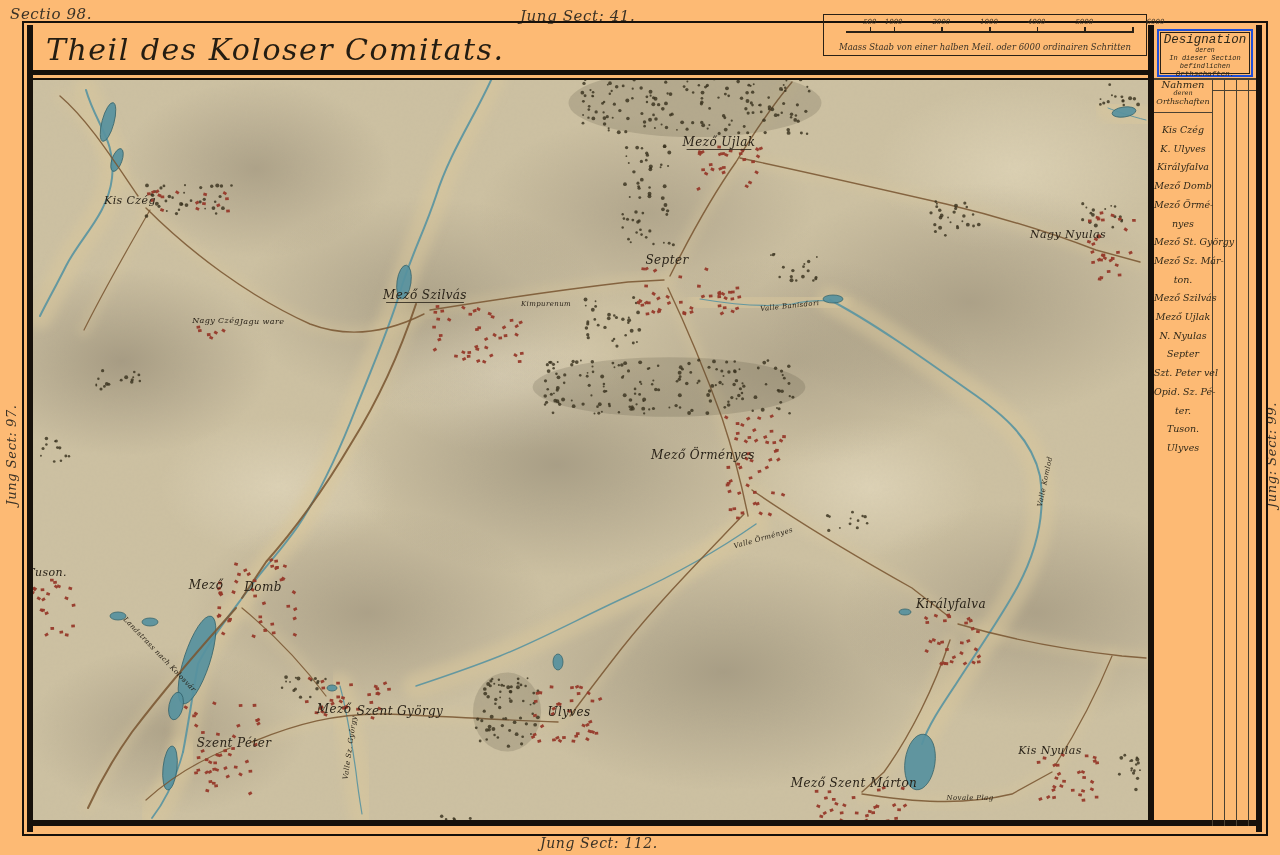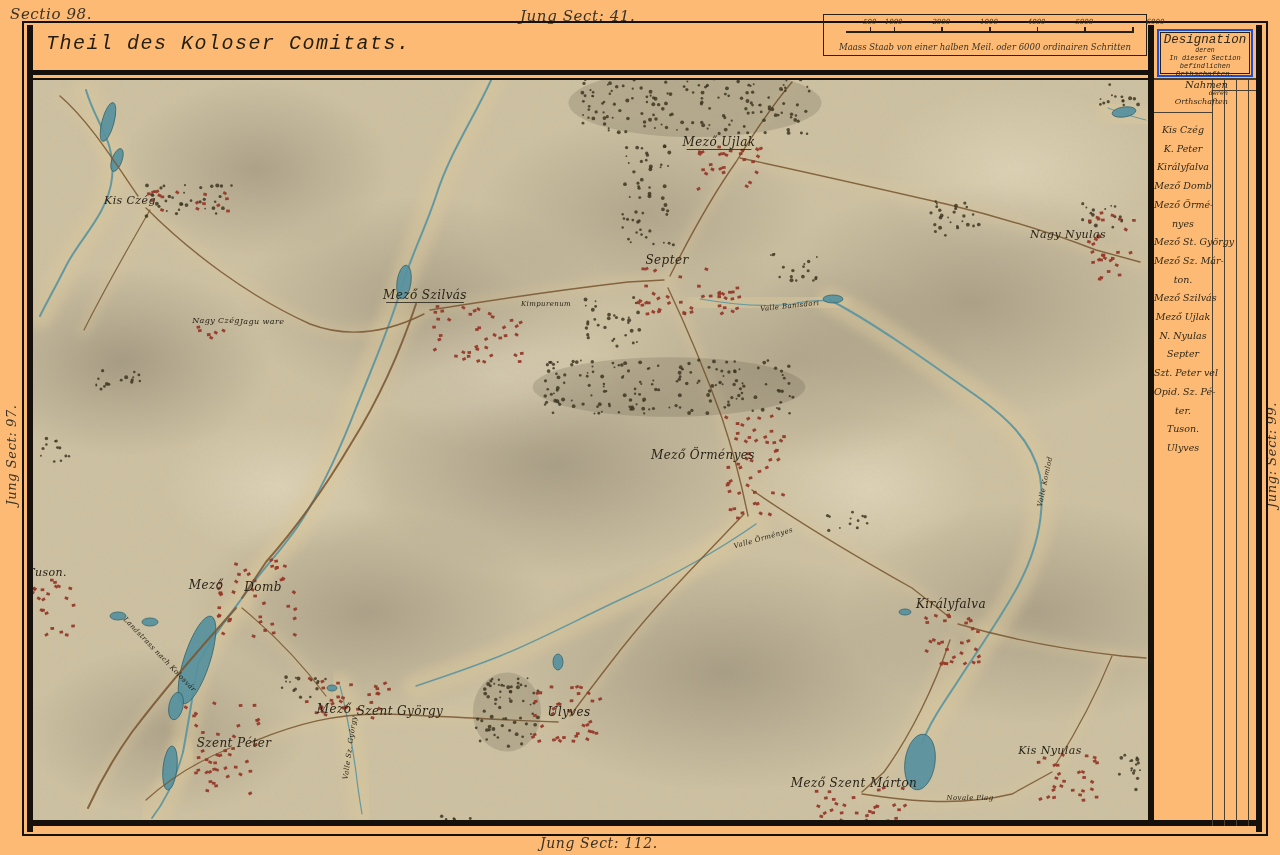--- a/index.html
+++ b/index.html
@@ -9,36 +9,36 @@
   .m-text{position:absolute;font-style:italic;color:#3a3226;letter-spacing:.6px;white-space:nowrap;}
   .m-tl{left:10px;top:5px;font-size:15px;}
   .m-tc{left:520px;top:7px;font-size:15px;}
   .m-bc{left:540px;top:835px;font-size:14px;}
   .m-rot{width:140px;height:16px;text-align:center;font-size:13px;transform:rotate(-90deg);}
   .m-left{left:-58px;top:447px;}
   .m-right{left:1202px;top:447px;}
   
   .frame-line{position:absolute;background:#17110b;}
   
-  .title{position:absolute;left:46px;top:32px;font-size:20px;font-style:italic;letter-spacing:1.5px;color:#241d12;font-family:Liberation Mono, monospace;}
+  .title{position:absolute;left:46px;top:32px;font-size:30px;font-style:italic;letter-spacing:1.5px;color:#241d12;}
   .scale-box{position:absolute;left:823px;top:14px;width:322px;height:40px;border:1.5px solid #2a2116;}
   .scale-line{position:absolute;left:22px;right:14px;top:16px;height:1.5px;background:#2a2116;}
   .scale-line .tick{position:absolute;top:-4px;width:1.5px;height:6px;background:#2a2116;}
   .scale-line .tlab{position:absolute;top:-13px;transform:translateX(-50%);font-size:7px;font-style:italic;color:#3a3226;}
   .scale-caption{position:absolute;left:0;right:0;bottom:3px;text-align:center;font-size:8.5px;font-style:italic;color:#3a3226;}
   
   .sidebar{position:absolute;left:1154px;top:25px;width:102px;height:801px;}
   .desig-box{position:absolute;left:3px;top:4px;right:3px;height:44px;border:2px solid #1d4ed8;font-family:Liberation Mono, monospace;}
   .desig-inner{position:absolute;inset:1px;border:1px solid #2a2116;text-align:center;font-style:italic;color:#2f2819;}
   .desig-l1{font-size:12.5px;line-height:13px;margin-top:1px;}
   .desig-l2{font-size:6.5px;line-height:7px;}
   .desig-l3{font-size:7px;line-height:8px;}
   .desig-l4{font-size:7.5px;line-height:8px;}
   .sb-line{position:absolute;background:#4a4132;}
-  .names-hdr{position:absolute;left:0;top:54px;width:58px;text-align:right;font-style:italic;color:#2f2819;margin-left:16px;}
+  .names-hdr{position:absolute;left:0;top:54px;width:58px;text-align:center;font-style:italic;color:#2f2819;}
   .names-hdr .n1{font-size:10px;line-height:11px;}
   .names-hdr .n2{font-size:6.5px;line-height:7px;}
   .names-hdr .n3{font-size:8px;line-height:9px;}
   .legend-list{position:absolute;left:0;top:96px;width:58px;text-align:center;}
   .legend-list .entry{font-style:italic;font-size:9.5px;line-height:18.7px;white-space:nowrap;color:#2f2819;}
   
   .map-area{position:absolute;left:33px;top:80px;width:1115px;height:740px;overflow:hidden;
     background-color:#cdc1a2;
     background-image:
       radial-gradient(ellipse 220px 140px at 8% 38%,  rgba(128,118,100,.50) 0%, rgba(128,118,100,0) 68%),
@@ -117,21 +117,21 @@
     <div class="sb-line" style="left:94px;top:53px;width:1px;height:748px"></div>
     <div class="sb-line" style="left:58px;top:65px;width:44px;height:1px"></div>
     <div class="sb-line" style="left:0;top:87px;width:58px;height:1px"></div>
     <div class="names-hdr">
       <div class="n1">Nahmen</div>
       <div class="n2">deren</div>
       <div class="n3">Orthschaften</div>
     </div>
     <div class="legend-list" id="legend-list">
         <div class="entry">Kis Czég</div>
-        <div class="entry">K. Peter</div>
+        <div class="entry">K. Ulyves</div>
         <div class="entry">Királyfalva</div>
         <div class="entry">Mező Domb</div>
         <div class="entry">Mező Örmé-</div>
         <div class="entry">nyes</div>
         <div class="entry">Mező St. György</div>
         <div class="entry">Mező Sz. Már-</div>
         <div class="entry">ton.</div>
         <div class="entry">Mező Szilvás</div>
         <div class="entry">Mező Ujlak</div>
         <div class="entry">N. Nyulas</div>

